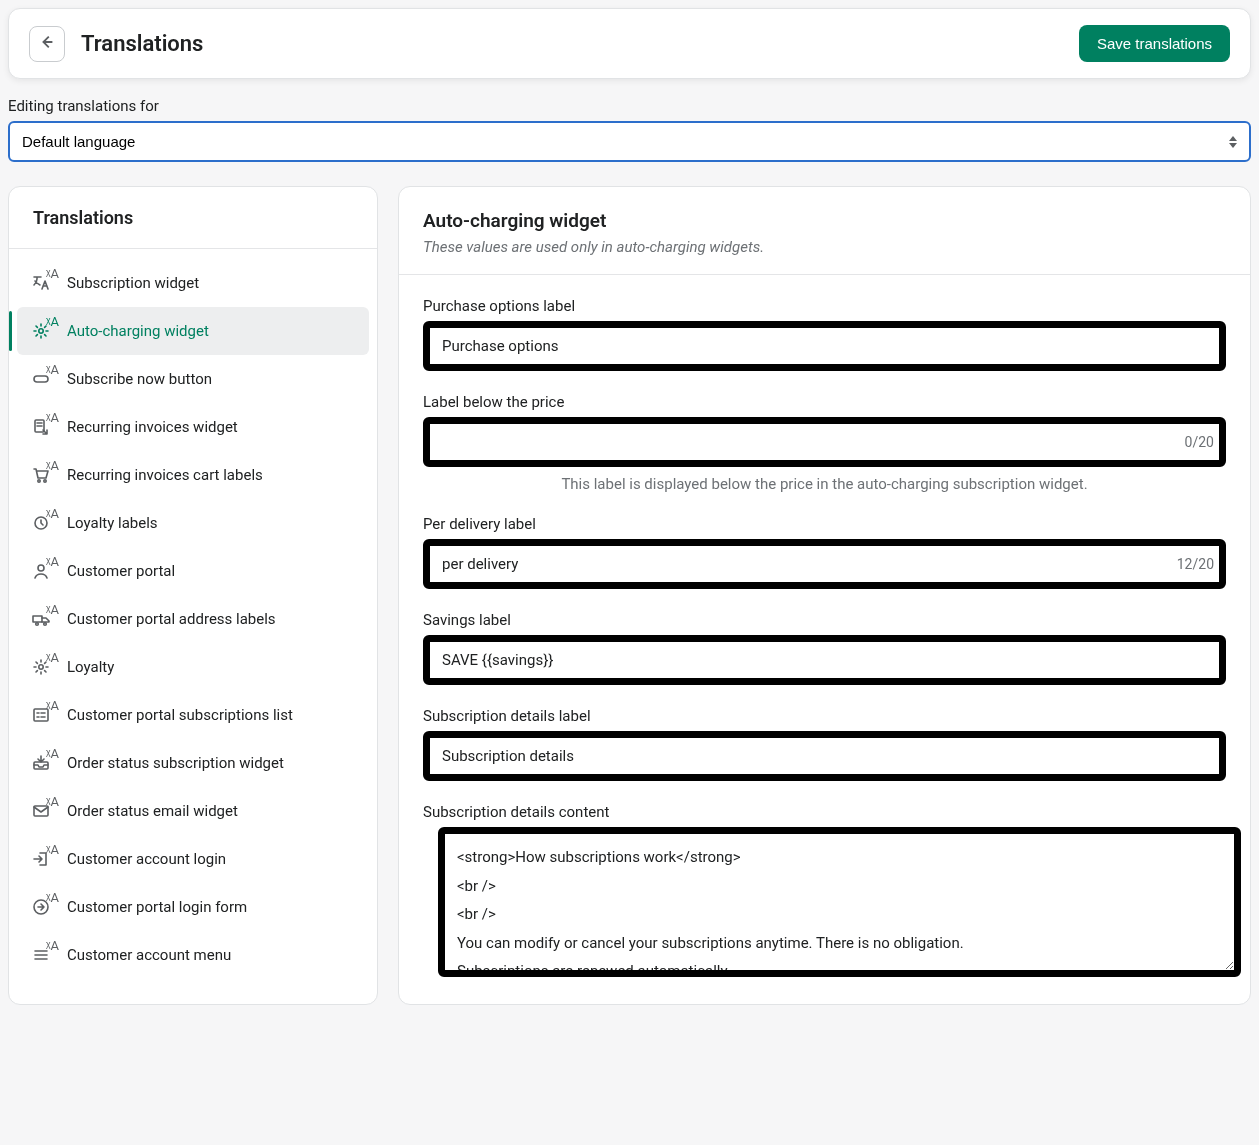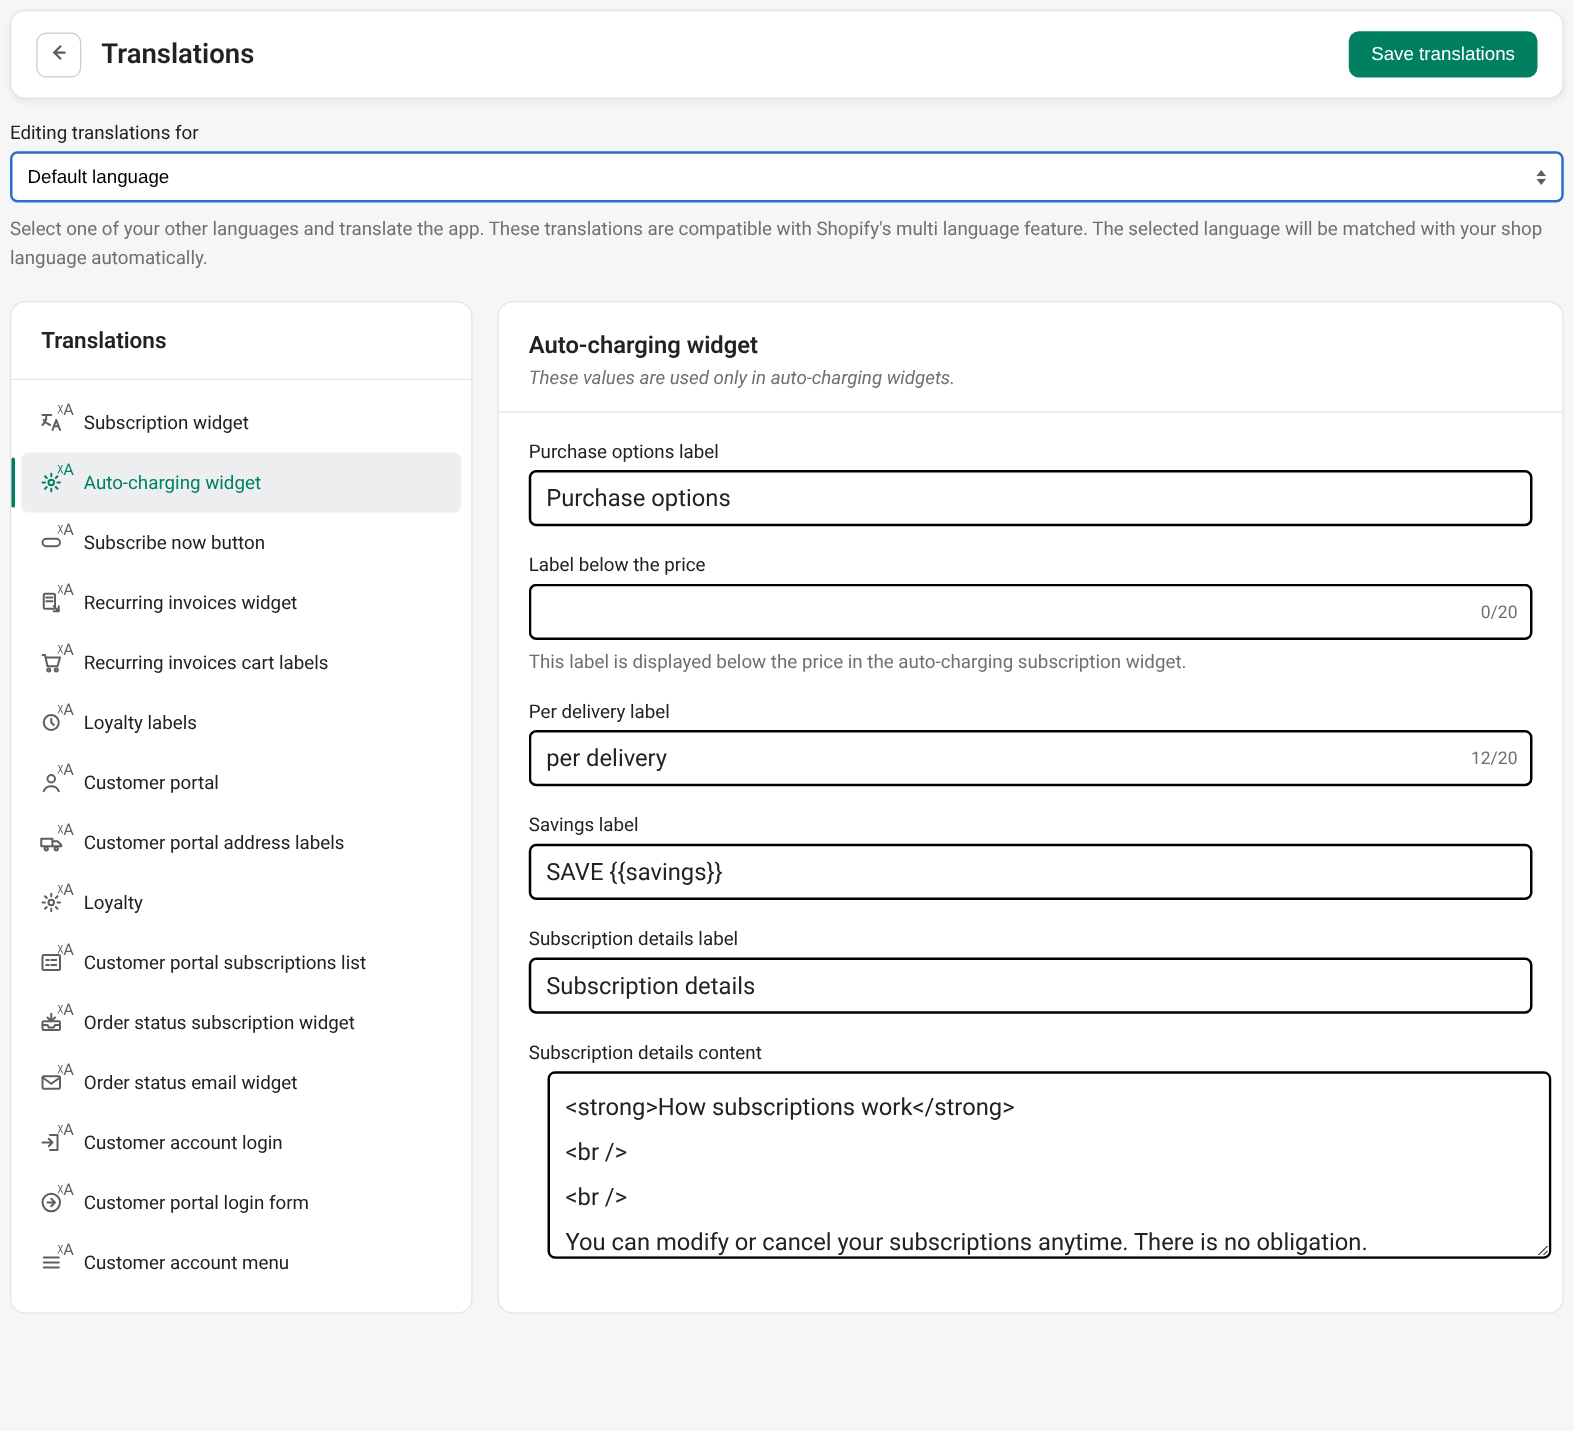--- a/index.html
+++ b/index.html
@@ -171,44 +171,45 @@
     margin-bottom: 22px;
   }
   .form-label {
     display:block;
     font-size: 15px;
     margin-bottom: 6px;
     color: #202223;
   }
   .text-input, .textarea {
     width:100%;
-    border: 2px solid #000000;
+    border: 7px solid #000000;
     border-radius: 6px;
     padding: 9px 12px;
-    font-size: 19px;
+    font-size: 15px;
     font-family: inherit;
     background:#fff;
     color:#202223;
   }
   .input-wrap {
     position: relative;
   }
   .char-count {
     position:absolute;
     right: 12px;
     top: 50%;
     transform: translateY(-50%);
     color: #6d7175;
     font-size: 14px;
     pointer-events:none;
   }
   .field-help {
     margin-top: 8px;
     color: #6d7175;
     font-size: 15px;
+    text-align: center;
   }
   .textarea {
     min-height: 150px;
     resize: vertical;
     line-height: 1.9;
     margin-left: 15px;
   }
 </style>
 </head>
 <body>
@@ -235,21 +236,20 @@
     </select>
     <span class="select-sep">
       <svg width="8" height="5" viewBox="0 0 8 5">
           <path d="M0 5 4 0 8 5Z" fill="#5c5f62"></path>
         </svg>
       <svg width="8" height="5" viewBox="0 0 8 5">
           <path d="M0 0 4 5 8 0Z" fill="#5c5f62"></path>
         </svg>
     </span>
   </div>
-  <div class="help-text">Select one of your other languages and translate the app. These translations are compatible with Shopify's multi language feature. The selected language will be matched with your shop language automatically.</div>
 </div>
 
 <div class="content">
 
   <div class="sidebar-card">
     <div class="sidebar-title">Translations</div>
     <div class="nav-list" id="nav-list">
         <div class="nav-item">
           <span class="nav-icon">
             <svg viewBox="0 0 20 20" fill="none" stroke="#5c5f62" stroke-width="1.6" stroke-linecap="round" stroke-linejoin="round">

